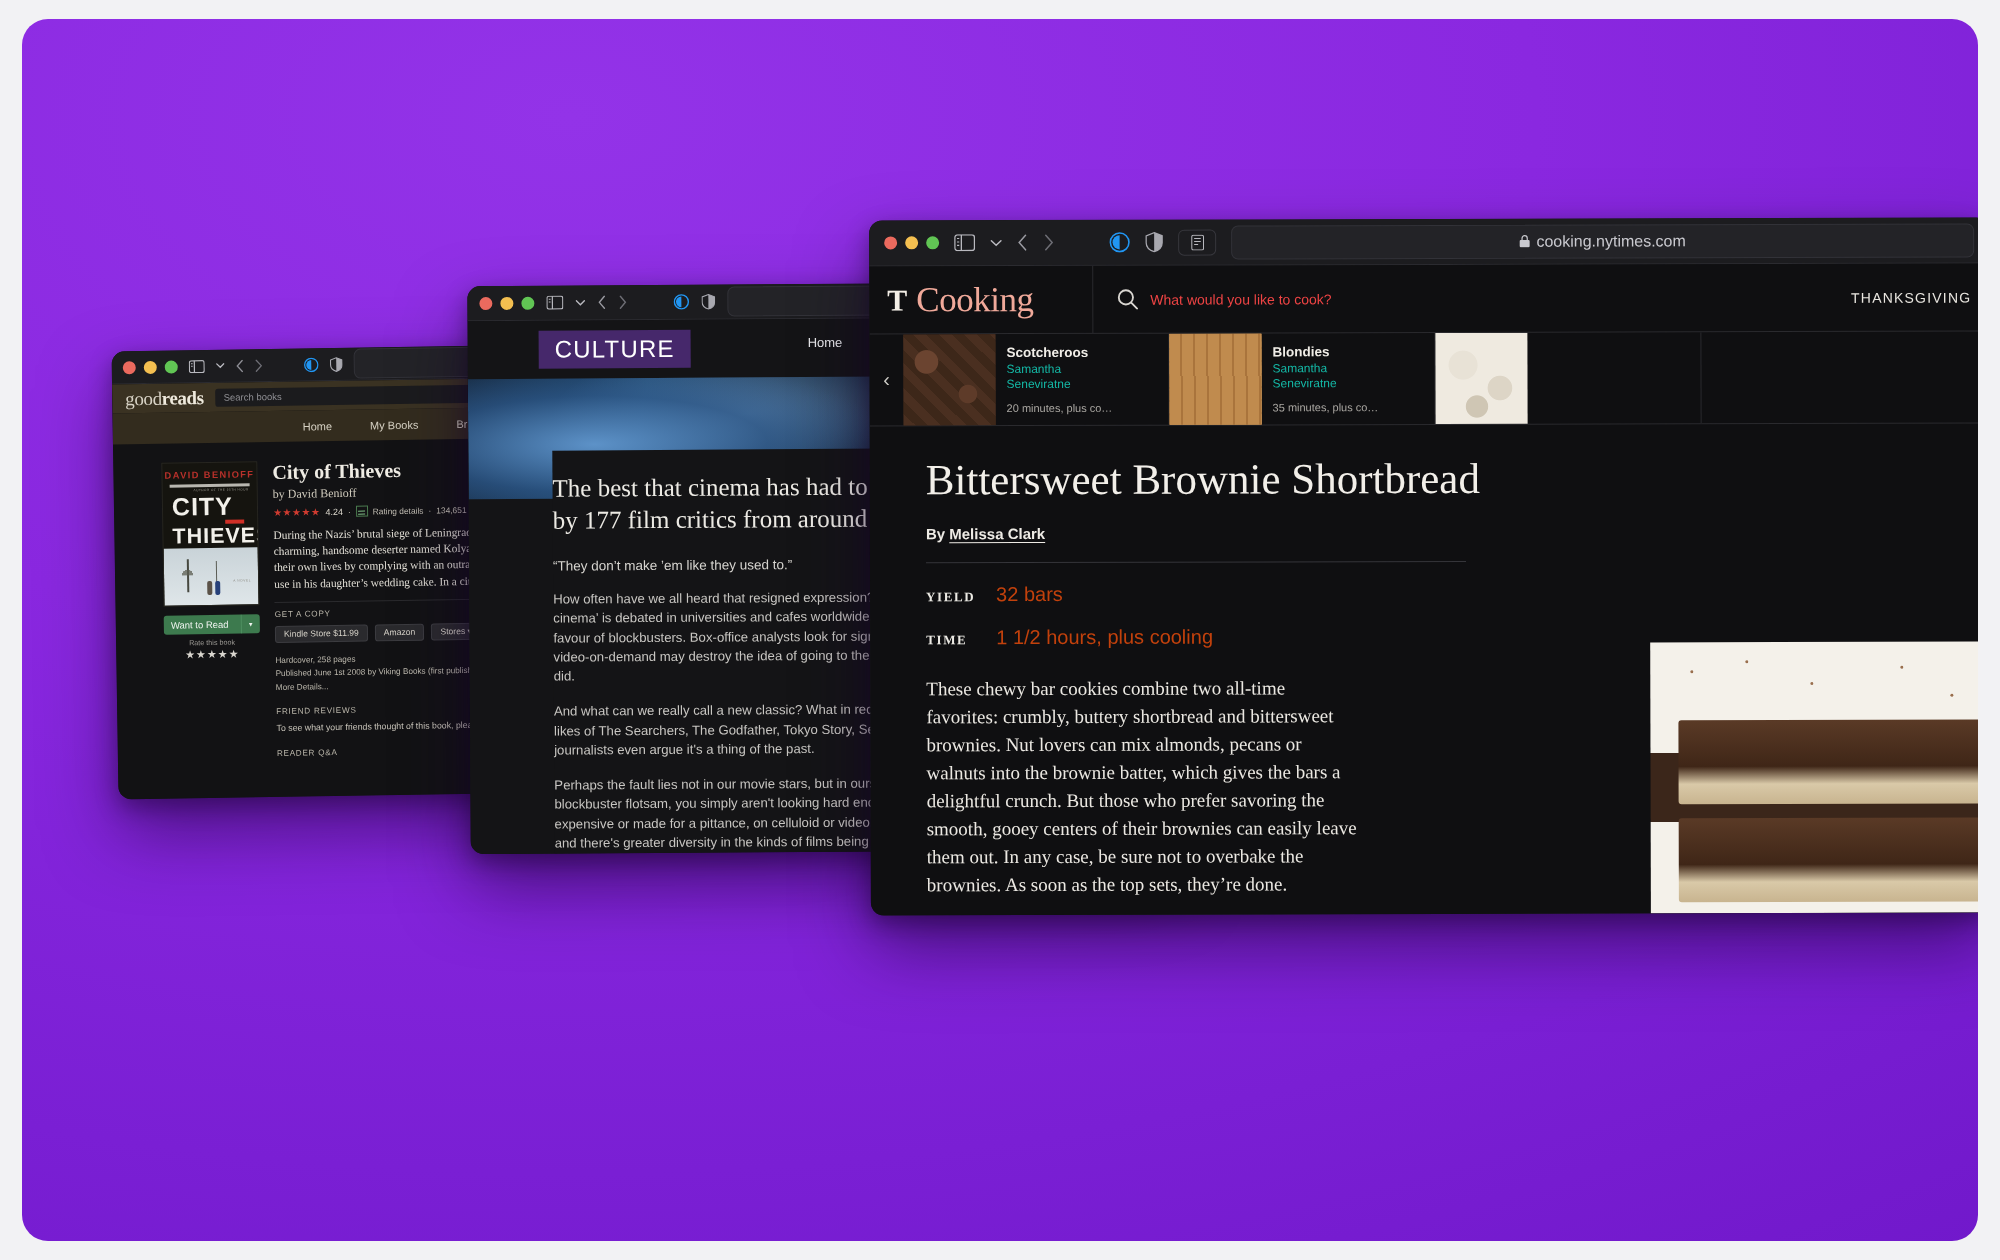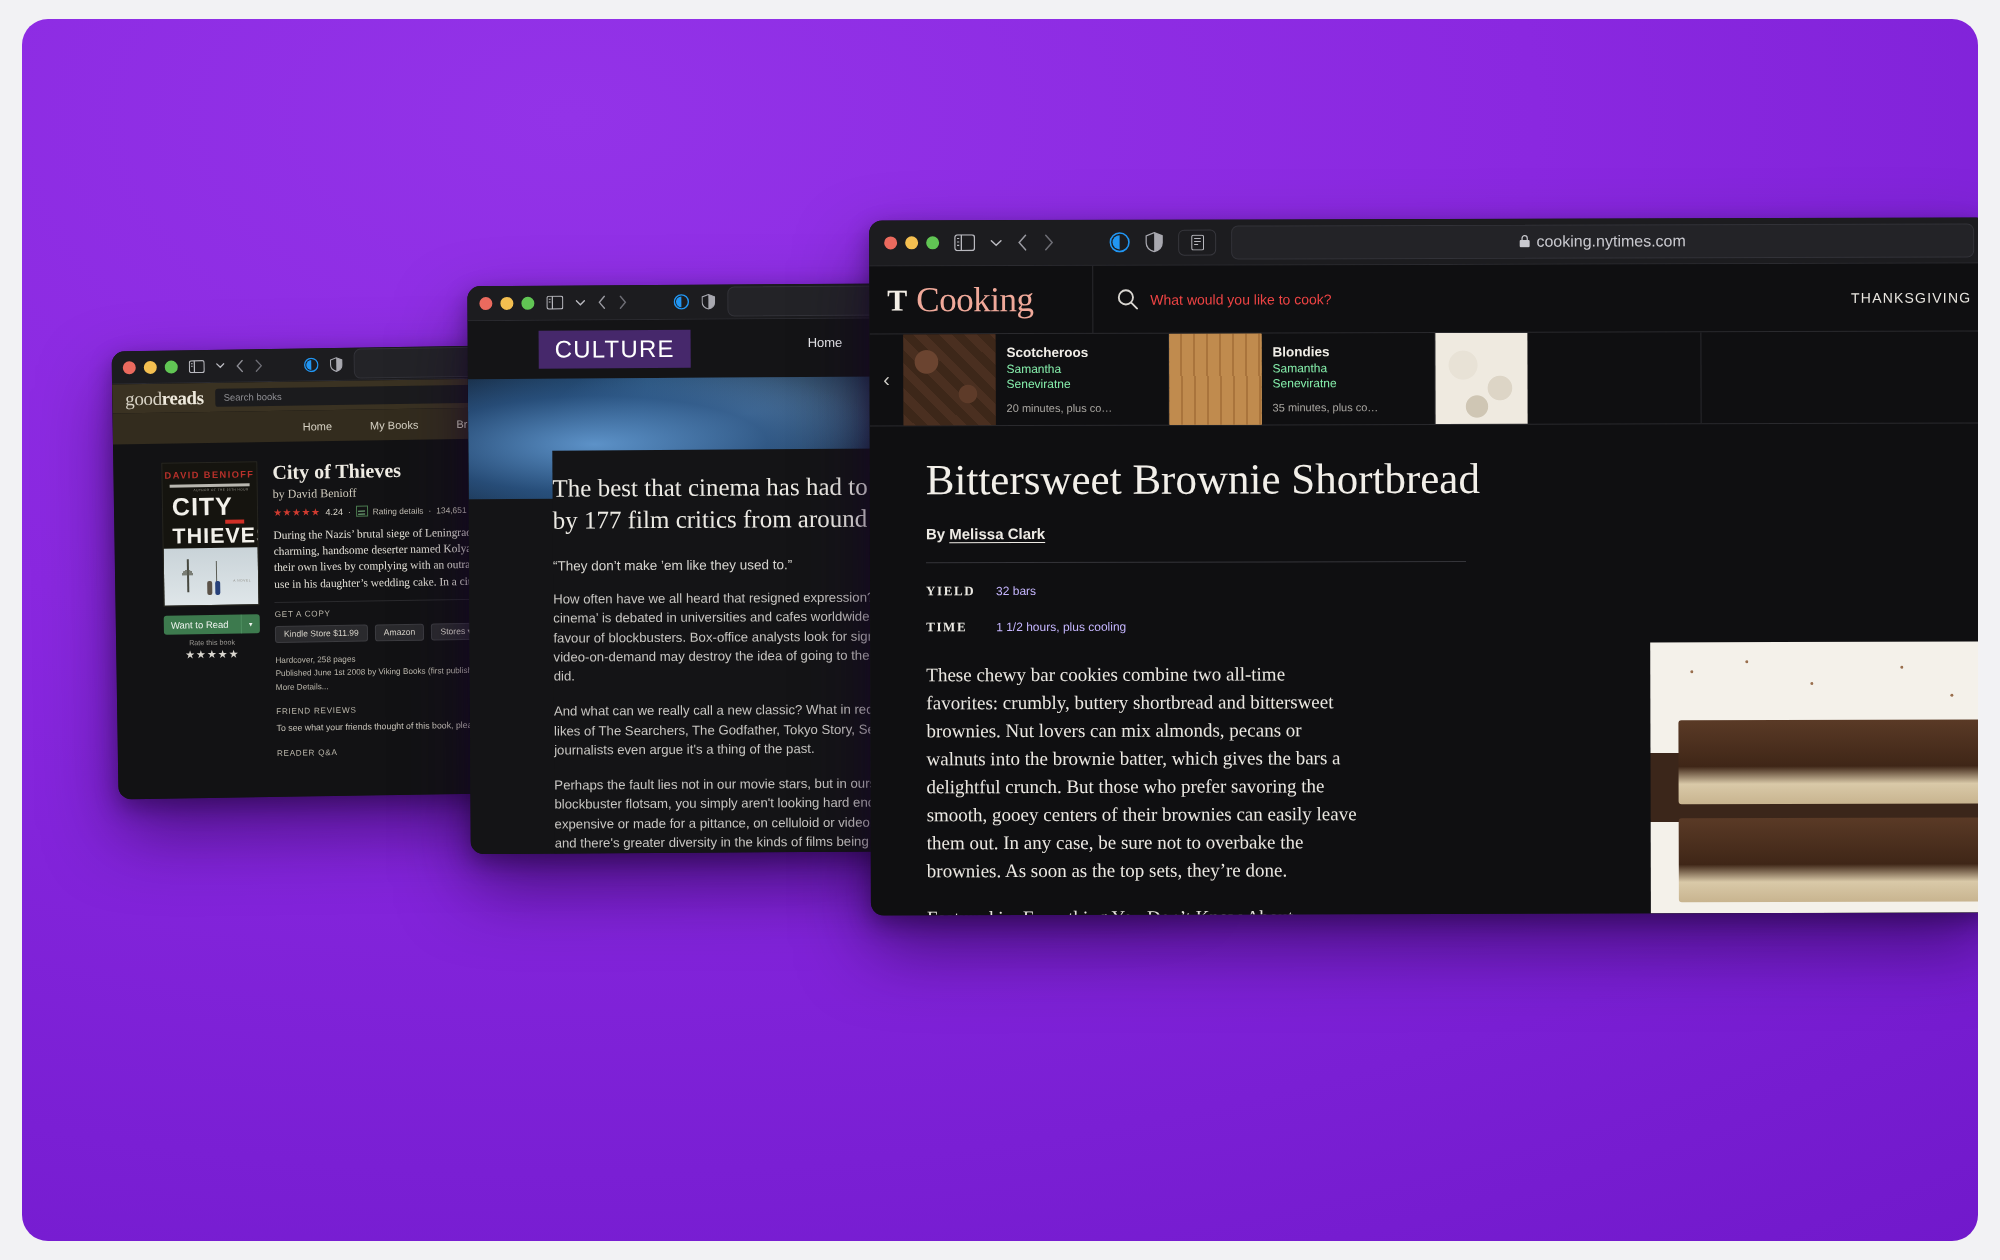--- a/index.html
+++ b/index.html
@@ -283,21 +283,21 @@
     width: 34px; display: flex; align-items: center; justify-content: center;
     color: #cfcdc8; font-size: 20px; flex-shrink: 0;
   }
   .ck-card {
     display: flex; align-items: center; gap: 11px; padding: 0 14px 0 0;
     border-right: 1px solid #2a2a2e; flex-shrink: 0; width: 266px;
   }
   .ck-thumb { width: 92px; height: 92px; flex-shrink: 0; position: relative; overflow: hidden; }
   .ck-meta { min-width: 0; }
   .ck-name { color: #f0ede7; font-size: 13.5px; font-weight: 700; }
-  .ck-by { color: #86efac; font-size: 12px; line-height: 1.25; margin-top: 2px; }
+  .ck-by { color: #14b8a6; font-size: 12px; line-height: 1.25; margin-top: 2px; }
   .ck-time { color: #a9a6a1; font-size: 11px; margin-top: 10px; white-space: nowrap; }
 
   .th-brownie {
     background:
       radial-gradient(circle at 25% 30%, #6b4430 0 12%, transparent 13%),
       radial-gradient(circle at 70% 65%, #5e3b29 0 10%, transparent 11%),
       repeating-linear-gradient(45deg, #4a2f20 0 9px, #3d2719 9px 18px),
       #44291b;
   }
   .th-blondie {
@@ -320,21 +320,21 @@
     font-size: 43px; font-weight: 400; line-height: 1.1; white-space: nowrap;
   }
   #ck-byline { margin-top: 22px; color: #eeebe5; font-size: 15px; font-weight: 700; }
   #ck-byline u { text-underline-offset: 3px; }
   #ck-rule { border-top: 1px solid #35353a; width: 540px; margin: 20px 0 0; }
   .ck-spec { display: flex; align-items: baseline; gap: 16px; margin-top: 20px; }
   .ck-spec .k {
     font-family: "Liberation Serif", serif; font-weight: 700;
     color: #eceae4; font-size: 13px; letter-spacing: 1.6px; width: 54px;
   }
-  .ck-spec .v { color: #c4b5fd; font-size: 12px; }
+  .ck-spec .v { color: #c2410c; font-size: 20px; }
   #ck-body {
     font-family: "Liberation Serif", serif; color: #ebe8e2;
     font-size: 19px; line-height: 1.47; width: 430px; margin-top: 26px;
   }
   #ck-feat {
     font-family: "Liberation Serif", serif; color: #e6e3dd;
     font-size: 19px; margin-top: 22px; white-space: nowrap;
   }
   #ck-feat u { text-underline-offset: 3px; }
   #ck-photo {

